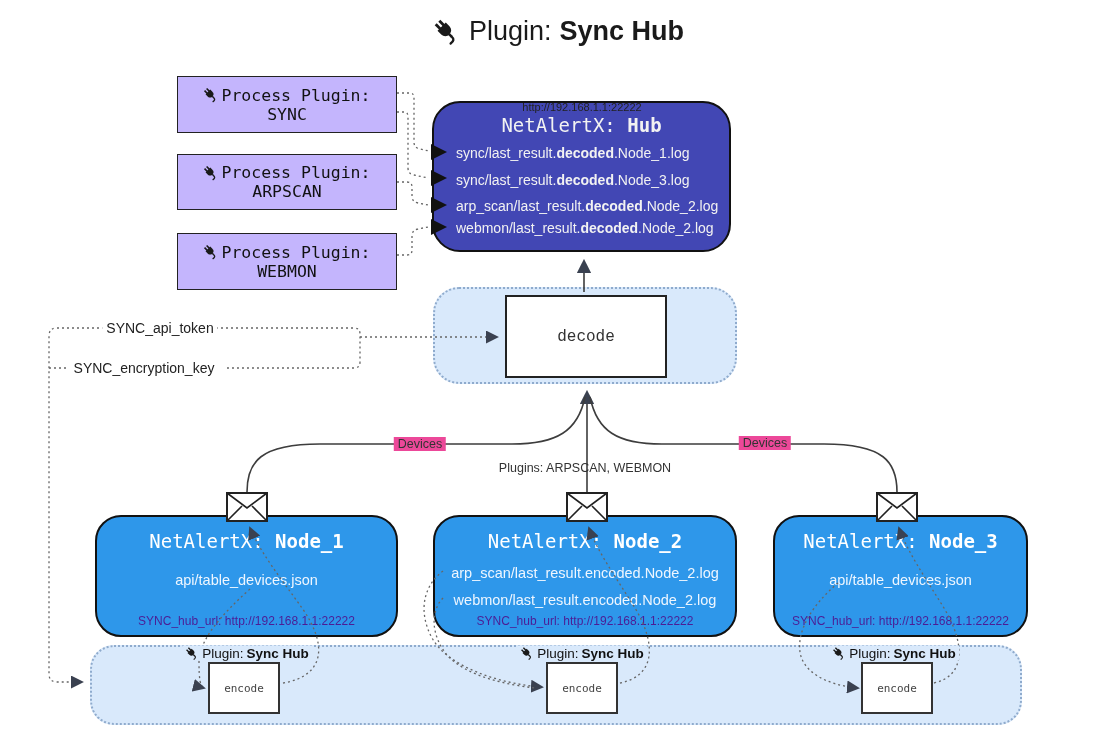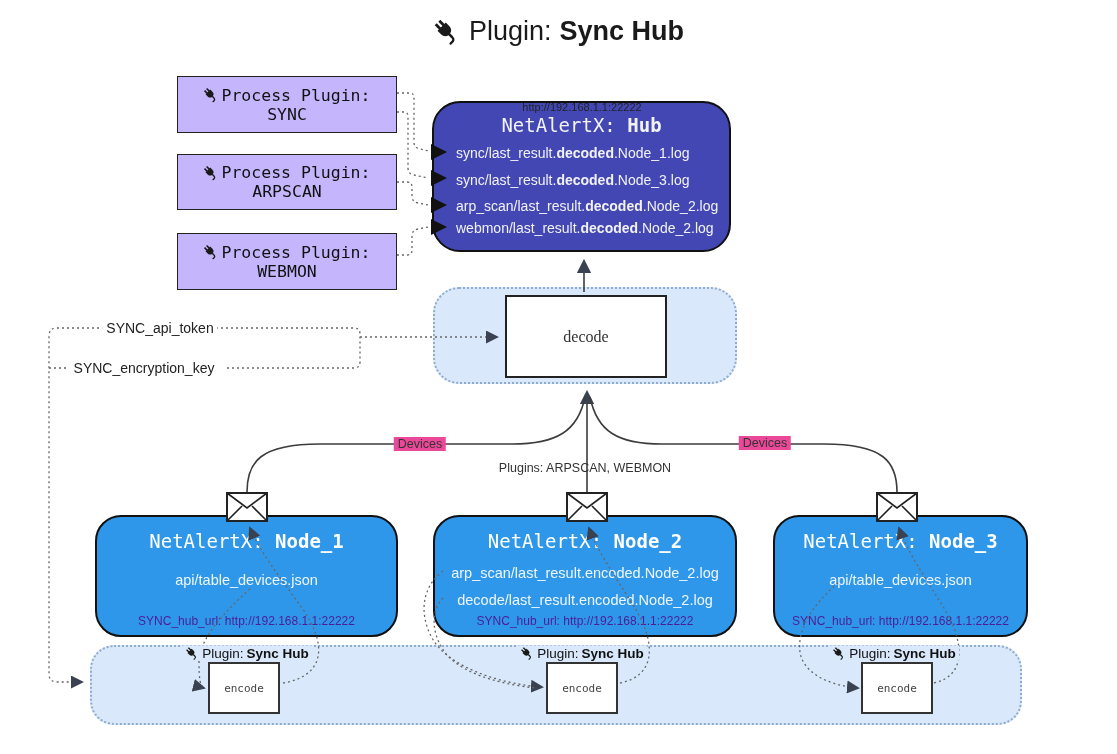--- a/index.html
+++ b/index.html
@@ -30,21 +30,21 @@
   .pbox{left:177px;width:220px;background:#c4b5fd;border:1.6px solid #222;z-index:1;
         display:flex;flex-direction:column;align-items:center;justify-content:center;
         font-family:"DejaVu Sans Mono",monospace;font-size:16.5px;color:#111;box-sizing:border-box;}
   .pbox .l1{display:flex;align-items:center;gap:2px;}
 
   
   .dec-wrap{left:433px;top:287px;width:304px;height:97px;background:var(--band_fill);
             border:2px dotted var(--band_border);border-radius:26px;z-index:1;box-sizing:border-box;}
   .dec-box{left:505px;top:295px;width:162px;height:83px;background:#fff;border:2px solid #222;
            z-index:1;display:flex;align-items:center;justify-content:center;
-           font-family:Liberation Serif, serif;font-size:16px;color:#333;box-sizing:border-box;}
+           font-family:Liberation Mono, monospace;font-size:16px;color:#333;box-sizing:border-box;}
 
   
   .cfg{z-index:3;font-size:14px;color:#222;background:#fff;padding:0 4px;transform:translate(-50%,-50%);white-space:nowrap;}
 
   
   .elbl{z-index:3;font-size:12.5px;color:#333;transform:translate(-50%,-50%);white-space:nowrap;}
   .elbl.w{background:#ec4899;padding:0 4px;}
 
   
   .node{top:515px;height:122px;background:var(--node_fill);border:2px solid #111;border-radius:26px;
@@ -154,21 +154,21 @@
   <div class="abs elbl w" style="left:765px;top:443px">Devices</div>
 
   <div class="abs node" style="left:95px;width:303px">
     <div class="node-title"><span>NetAlertX:</span> <b>Node_1</b></div>
     <div class="node-file" style="top:55px">api/table_devices.json</div>
     <div class="node-footer">SYNC_hub_url: http://192.168.1.1:22222</div>
   </div>
   <div class="abs node" style="left:433px;width:304px">
     <div class="node-title"><span>NetAlertX:</span> <b>Node_2</b></div>
     <div class="node-file" style="top:48px">arp_scan/last_result.encoded.Node_2.log</div>
-    <div class="node-file" style="top:75px">decode/last_result.encoded.Node_2.log</div>
+    <div class="node-file" style="top:75px">webmon/last_result.encoded.Node_2.log</div>
     <div class="node-footer">SYNC_hub_url: http://192.168.1.1:22222</div>
   </div>
   <div class="abs node" style="left:773px;width:255px">
     <div class="node-title"><span>NetAlertX:</span> <b>Node_3</b></div>
     <div class="node-file" style="top:55px">api/table_devices.json</div>
     <div class="node-footer">SYNC_hub_url: http://192.168.1.1:22222</div>
   </div>
 
   <div class="abs band"></div>
   <div class="abs blbl" style="left:247px">

